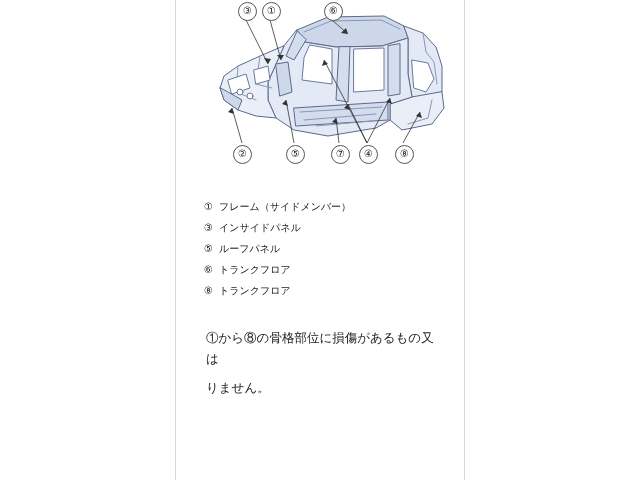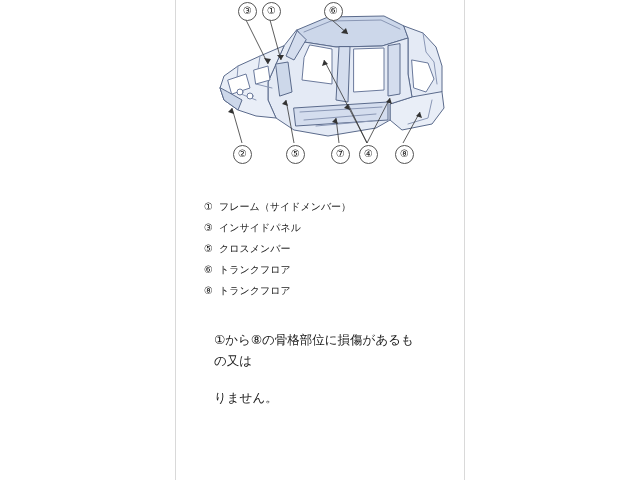--- a/index.html
+++ b/index.html
@@ -82,21 +82,22 @@
   }
 
   
   .note {
     margin: 28px 22px 0 22px;
     font-size: 12.5px;
     line-height: 21px;
     color: #1a1a1a;
   }
   .note p {
-    margin: 16px;
+    margin: 8px;
+    font-family: Liberation Mono, monospace;
   }
 </style>
 </head>
 <body>
 
 <div class="page">
 
   <div class="side-pad left"></div>
   <div class="side-pad right"></div>
 
@@ -198,21 +199,21 @@
     </div>
 
     <ul class="legend">
       <li>
         <span class="num">①</span><span>フレーム（サイドメンバー）</span>
       </li>
       <li>
         <span class="num">③</span><span>インサイドパネル</span>
       </li>
       <li>
-        <span class="num">⑤</span><span>クロスメンバー</span>
+        <span class="num">⑤</span><span>ルーフパネル</span>
       </li>
       <li>
         <span class="num">⑥</span><span>トランクフロア</span>
       </li>
       <li>
         <span class="num">⑧</span><span>トランクフロア</span>
       </li>
     </ul>
 
     <div class="note">

